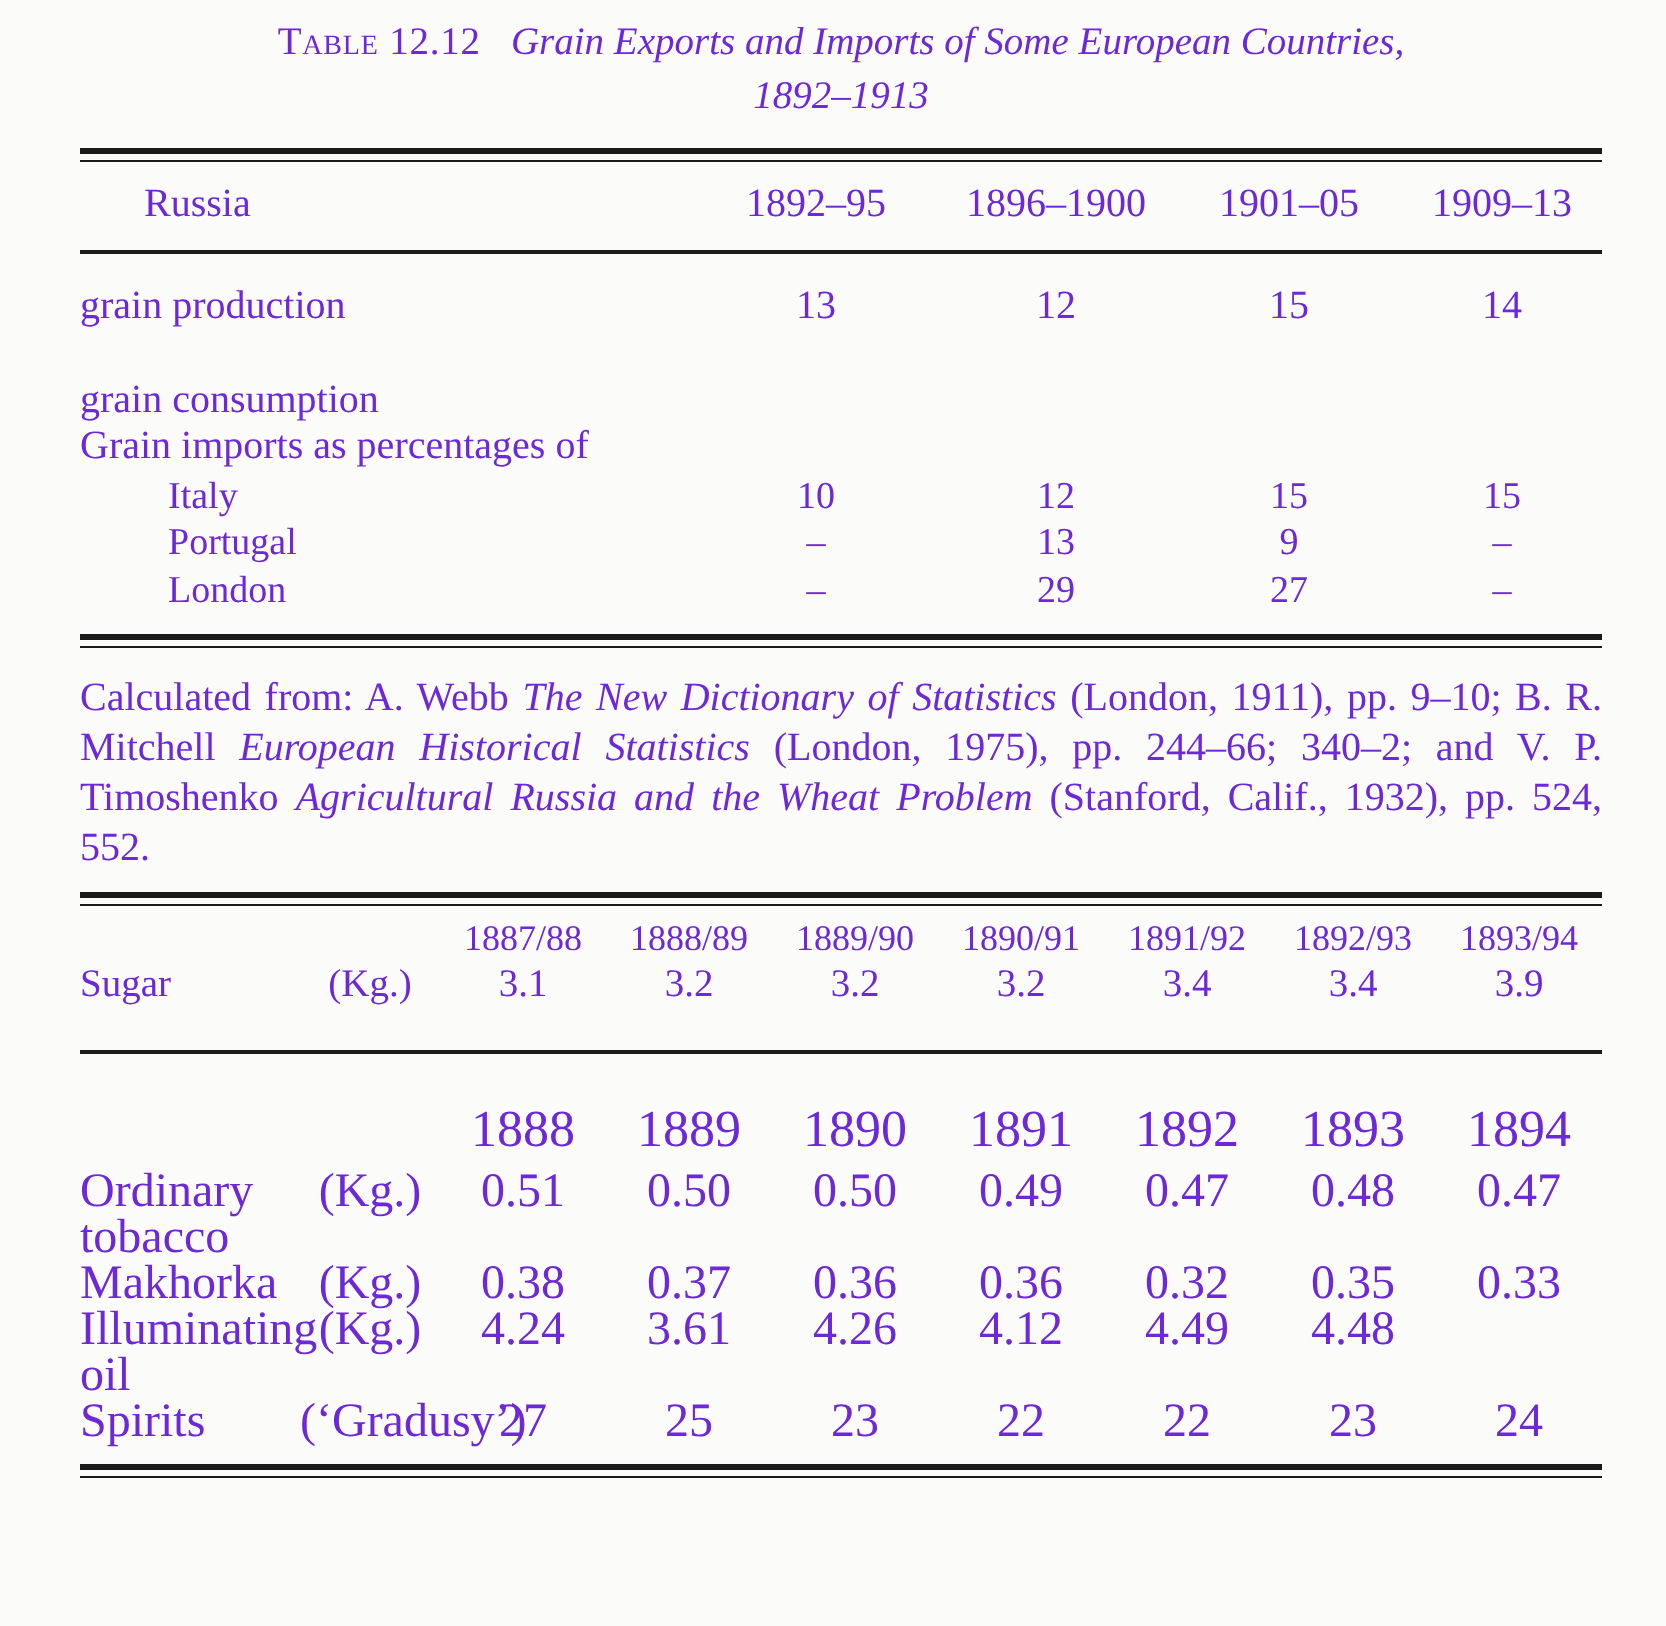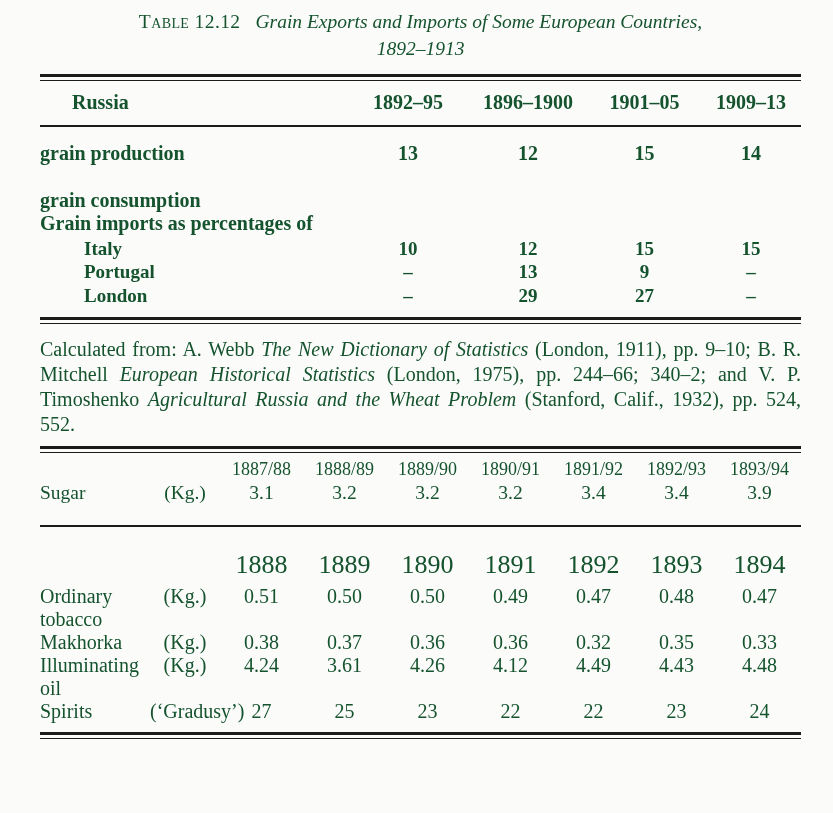--- a/index.html
+++ b/index.html
@@ -4,36 +4,36 @@
 <style>
   html, body { margin: 0; padding: 0; }
   body { background: #fbfbfa; }
   .page {
     position: relative;
     width: 833px;
     height: 813px;
     box-sizing: border-box;
     padding: 8px 32px 0 40px;
     background: #fbfbfa;
-    color: #14532d;
+    color: #6d28d9;
     font-family: "Liberation Serif", "DejaVu Serif", serif;
     overflow: hidden;
   }
 
   
   .caption { text-align: center; font-size: 19.5px; line-height: 27px; }
   .caption .cap-label { font-variant: small-caps; letter-spacing: 0.4px; margin-right: 15px; }
   .caption .cap-title { font-style: italic; }
 
   
   .rule-double { height: 3px; border-top: 3px solid #1b1b1b; border-bottom: 1.2px solid #1b1b1b; }
   .rule { border-top: 2px solid #1b1b1b; height: 0; }
 
   
-  .t1-grid { display: grid; grid-template-columns: 308px 120px 120px 113px 100px; font-weight: bold; }
+  .t1-grid { display: grid; grid-template-columns: 308px 120px 120px 113px 100px; }
   .t1-header { padding: 9px 0 11px; font-size: 20px; line-height: 24px; margin-top: 0; }
   .lab { text-align: left; }
   .num { text-align: center; }
   .ind1 { padding-left: 32px; }
   .ind2 { padding-left: 44px; }
   .t1-row { font-size: 20px; line-height: 23.5px; align-items: end; }
   .g1 { margin-top: 15px; }
   .g2 { margin-top: 23px; }
   .subrows { margin-top: 1px; padding-bottom: 10px; }
   .sub { font-size: 19px; line-height: 23.5px; }
@@ -50,21 +50,21 @@
 
   
   .c2 { margin-top: 24px; }
   .rule2-top { margin-top: 9px; }
   .t2-grid { display: grid; grid-template-columns: 110px 70px repeat(7, 83px); }
   .t2-head { padding-top: 5px; font-size: 18px; line-height: 23px; }
   .t2-sugar { font-size: 19.5px; line-height: 24px; padding-bottom: 20px; }
   .unit { text-align: center; white-space: nowrap; }
   .t2-years { padding-top: 26px; font-size: 26px; line-height: 23px; }
   .t2-body { margin-top: 9px; padding-bottom: 9px; }
-  .t2-row { font-size: 20px; line-height: 23px; }
+  .t2-row { font-size: 24px; line-height: 23px; }
 </style>
 </head>
 <body>
 
 <div class="page">
 
   <div class="caption">
     <div>
       <span class="cap-label">Table 12.12</span><span class="cap-title">Grain Exports and Imports of Some European Countries,</span>
     </div>
@@ -195,21 +195,20 @@
       <div class="num">0.33</div>
     </div>
     <div class="t2-grid t2-row">
       <div class="lab">Illuminating oil</div>
       <div class="unit">(Kg.)</div>
       <div class="num">4.24</div>
       <div class="num">3.61</div>
       <div class="num">4.26</div>
       <div class="num">4.12</div>
       <div class="num">4.49</div>
-      <div class="num">4.43</div>
       <div class="num">4.48</div>
     </div>
     <div class="t2-grid t2-row">
       <div class="lab">Spirits</div>
       <div class="unit">(‘Gradusy’)</div>
       <div class="num">27</div>
       <div class="num">25</div>
       <div class="num">23</div>
       <div class="num">22</div>
       <div class="num">22</div>

